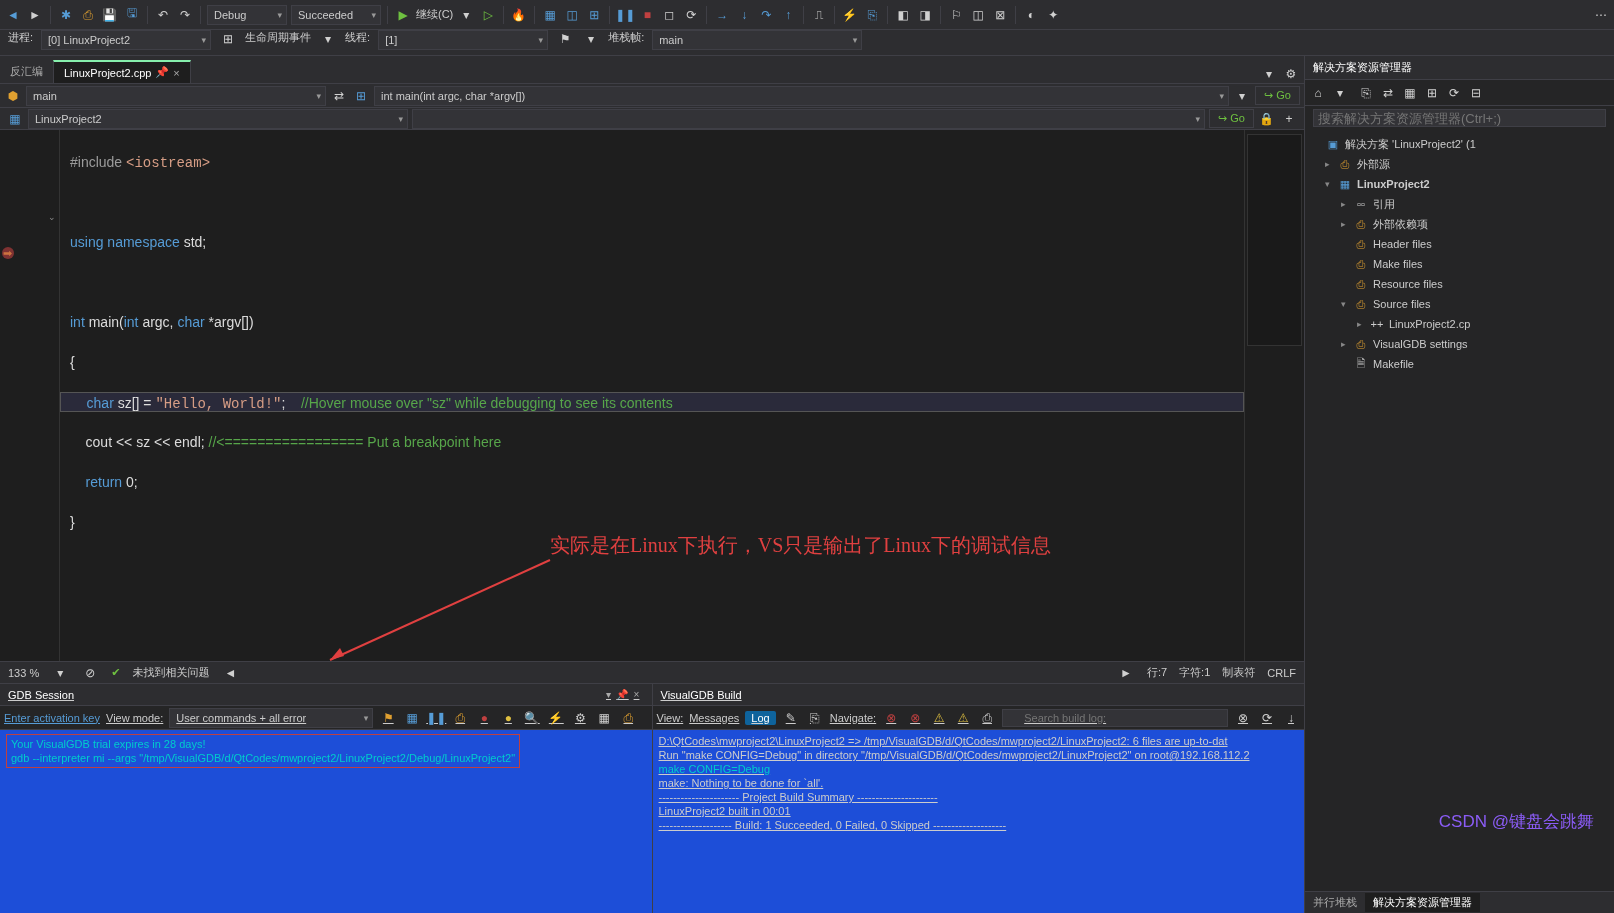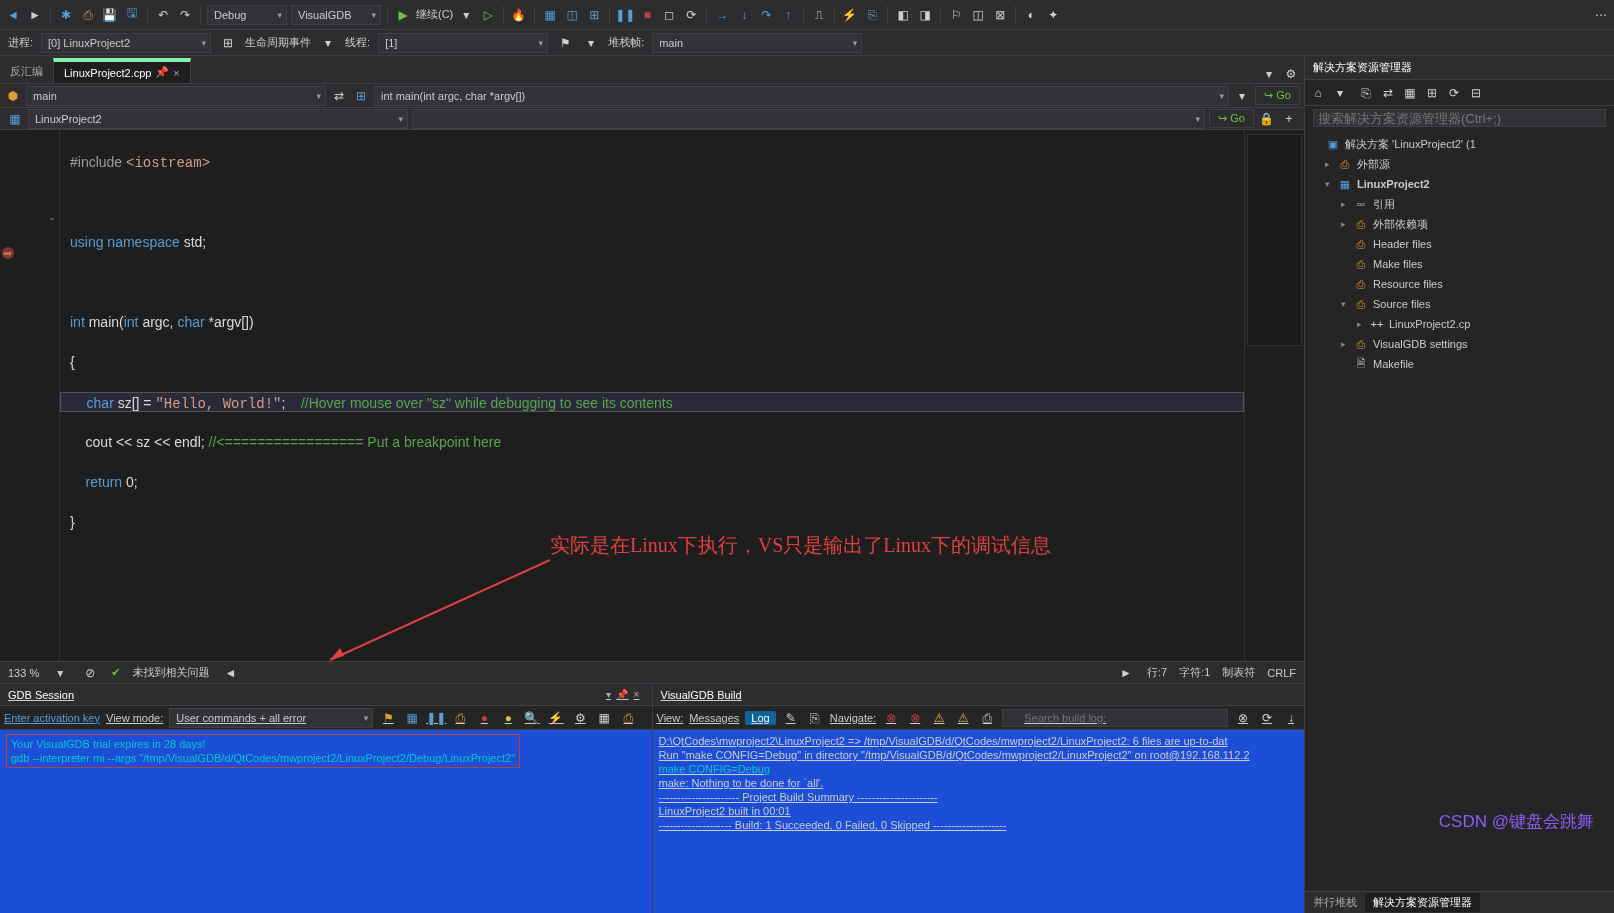--- a/index.html
+++ b/index.html
@@ -6,29 +6,29 @@
 body { background:#1e1e1e; color:#ccc; font-size:12px; width:1614px; height:913px; overflow:hidden; position:relative; }
 .toolbar { background:#2d2d30; border-bottom:1px solid #3f3f46; height:30px; display:flex; align-items:center; padding:0 4px; gap:4px; }
 .toolbar .sep { width:1px; height:18px; background:#3f3f46; margin:0 2px; }
 .tb-btn { width:18px; height:18px; display:flex; align-items:center; justify-content:center; color:#d0d0d0; cursor:pointer; font-size:12px; }
 .combo { background:#333337; border:1px solid #3f3f46; color:#ccc; height:20px; padding:0 18px 0 6px; position:relative; font-size:11px; display:flex; align-items:center; }
 .combo::after { content:"▾"; position:absolute; right:4px; color:#999; font-size:9px; }
 .play { color:#6ec040; }
 .stop { color:#c04040; }
 .orange { color:#e0a030; }
 .blue { color:#569cd6; }
-.row2 { background:#2d2d30; height:26px; display:flex; align-items:center; padding:0 8px; gap:8px; border-bottom:1px solid #3f3f46; }
+.row2 { background:#2d2d30; height:26px; display:flex; padding:0 8px; gap:8px; border-bottom:1px solid #3f3f46; }
 .row2 .lbl { color:#ccc; font-size:11px; }
 .row2 .combo { min-width:120px; }
 .main-area { display:flex; height:calc(100% - 56px); }
 .left-col { flex:1; display:flex; flex-direction:column; }
 .right-col { width:310px; background:#252526; border-left:1px solid #3f3f46; display:flex; flex-direction:column; }
 .tabs { background:#2d2d30; height:28px; display:flex; align-items:end; border-bottom:1px solid #3f3f46; }
 .tab { padding:4px 10px; background:#2d2d30; color:#aaa; font-size:11px; display:flex; align-items:center; gap:4px; cursor:pointer; }
-.tab.active { background:#1e1e1e; border-top:4px solid #86efac; border-left:1px solid #3f3f46; border-right:1px solid #3f3f46; color:#fff; }
+.tab.active { background:#1e1e1e; border-top:2px solid #86efac; border-left:1px solid #3f3f46; border-right:1px solid #3f3f46; color:#fff; }
 .tab .close { color:#aaa; font-size:11px; }
 .navbar { background:#2d2d30; height:24px; display:flex; align-items:center; padding:0 4px; gap:4px; border-bottom:1px solid #3f3f46; }
 .navbar .combo { flex:1; max-width:300px; }
 .go-btn { background:#2d2d30; border:1px solid #3f3f46; color:#6ec040; padding:2px 8px; font-size:11px; cursor:pointer; }
 .bc-bar { background:#2d2d30; height:22px; display:flex; align-items:center; padding:0 6px; border-bottom:1px solid #3f3f46; font-size:11px; gap:4px; }
 .editor-wrap { flex:1; display:flex; position:relative; }
 .gutter { width:60px; background:#1e1e1e; border-right:1px solid #333; position:relative; }
 .bp { position:absolute; left:4px; top:117px; width:12px; height:12px; background:#c04040; border-radius:50%; }
 .arrow-cur { position:absolute; left:3px; top:117px; color:#e0c040; font-size:11px; }
 .fold { position:absolute; left:48px; color:#888; font-size:9px; }
@@ -82,21 +82,21 @@
   <div class="sep"></div>
   <span class="tb-btn blue">✱</span>
   <span class="tb-btn orange">⎙</span>
   <span class="tb-btn blue">💾</span>
   <span class="tb-btn blue">🖫</span>
   <div class="sep"></div>
   <span class="tb-btn">↶</span>
   <span class="tb-btn">↷</span>
   <div class="sep"></div>
   <div class="combo" style="width:80px">Debug</div>
-  <div class="combo" style="width:90px">VisualGDB</div>
+  <div class="combo" style="width:90px">Succeeded</div>
   <div class="sep"></div>
   <span class="tb-btn play">▶</span>
   <span style="font-size:11px">继续(C)</span>
   <span class="tb-btn">▾</span>
   <span class="tb-btn play">▷</span>
   <div class="sep"></div>
   <span class="tb-btn orange">🔥</span>
   <div class="sep"></div>
   <span class="tb-btn blue">▦</span>
   <span class="tb-btn blue">◫</span>

